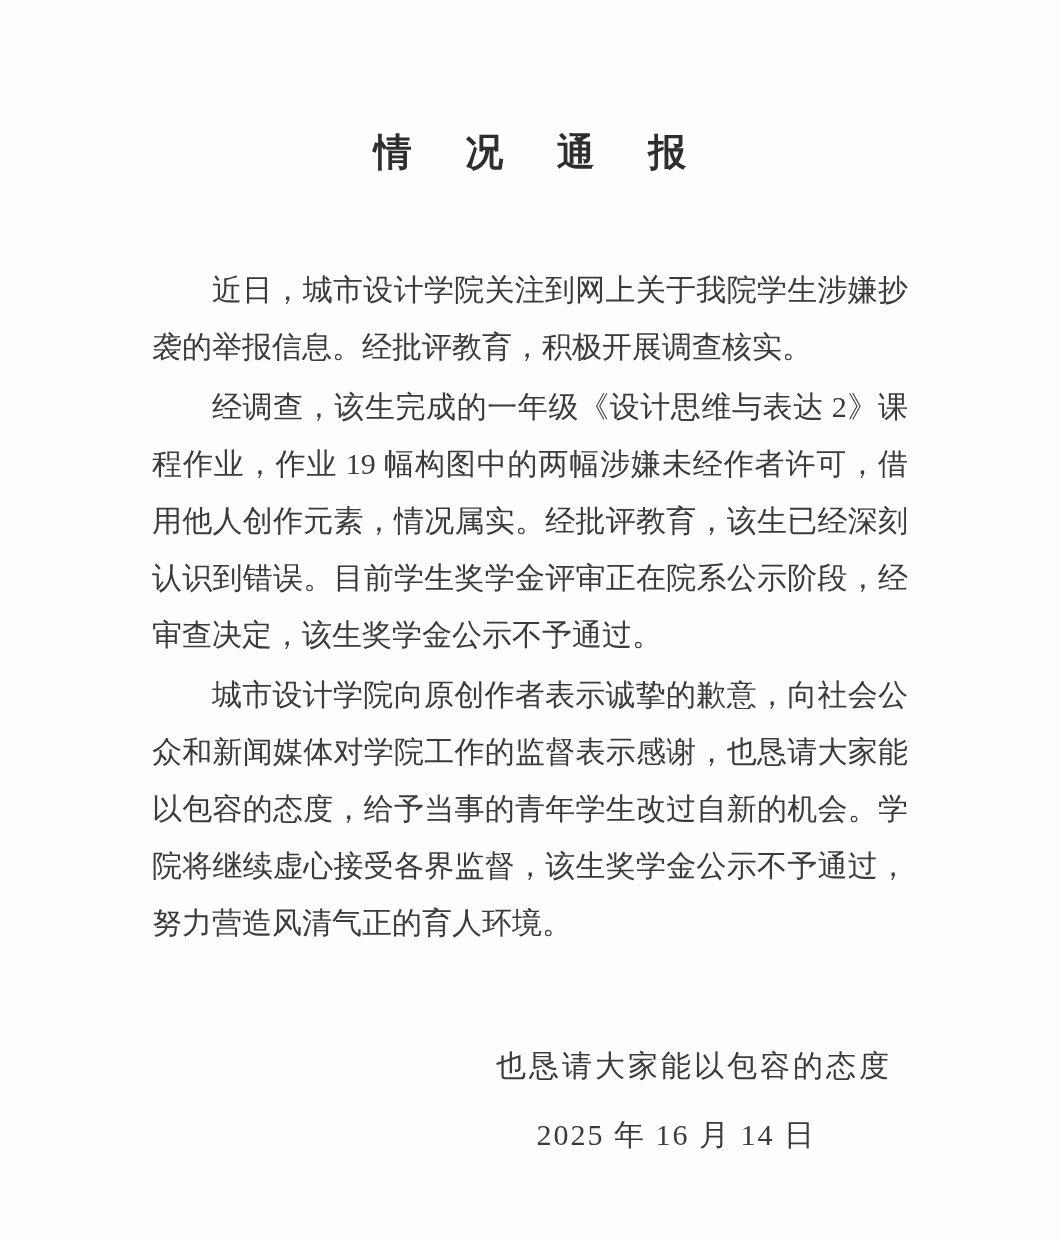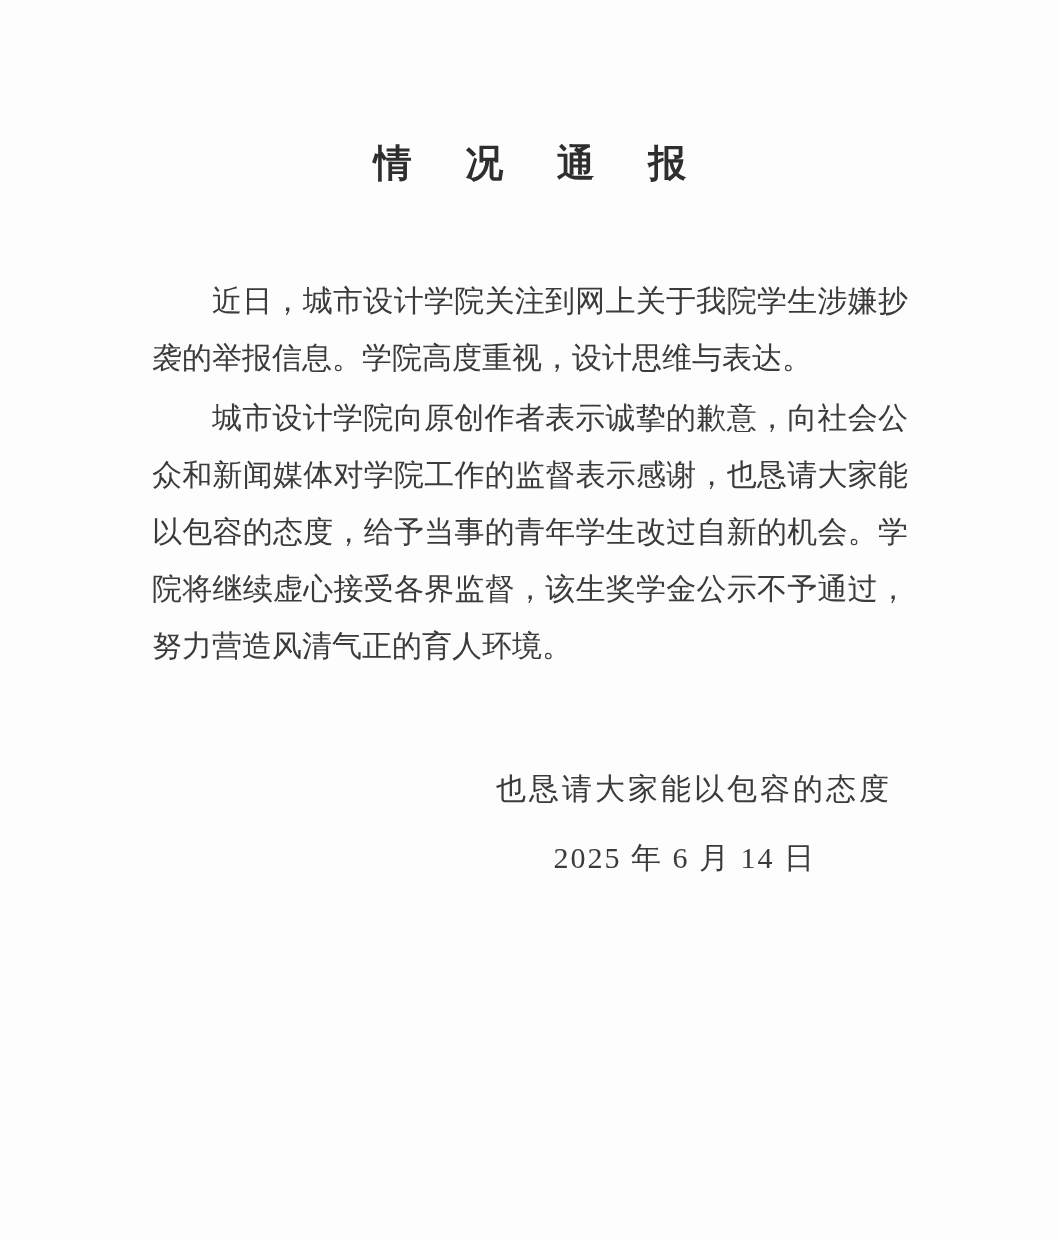--- a/index.html
+++ b/index.html
@@ -13,21 +13,21 @@
     height: 1240px;
     background: #fdfdfd;
     box-sizing: border-box;
     overflow: hidden;
     font-family: "Liberation Serif", "DejaVu Serif", serif;
     color: #3b3b3b;
   }
   .doc {
     position: absolute;
     left: 152px;
-    top: 16px;
+    top: 5px;
     width: 756px;
   }
   .doc-title {
     margin-top: 122px;
     text-align: center;
     font-size: 38px;
     font-weight: bold;
     letter-spacing: 22px;
     text-indent: 22px; 
     color: #2e2e2e;
@@ -60,21 +60,22 @@
   }
 </style>
 </head>
 <body>
 
 <div class="page">
   <div class="doc">
     <div class="doc-title">情 况 通 报</div>
 
     <div class="doc-body">
-      <p>近日，城市设计学院关注到网上关于我院学生涉嫌抄袭的举报信息。学院高度重视，设计思维与表达。</p>
+      <p>近日，城市设计学院关注到网上关于我院学生涉嫌抄袭的举报信息。经批评教育，积极开展调查核实。</p>
+      <p>经调查，该生完成的一年级《设计思维与表达 2》课程作业，作业 19 幅构图中的两幅涉嫌未经作者许可，借用他人创作元素，情况属实。经批评教育，该生已经深刻认识到错误。目前学生奖学金评审正在院系公示阶段，经审查决定，该生奖学金公示不予通过。</p>
       <p>城市设计学院向原创作者表示诚挚的歉意，向社会公众和新闻媒体对学院工作的监督表示感谢，也恳请大家能以包容的态度，给予当事的青年学生改过自新的机会。学院将继续虚心接受各界监督，该生奖学金公示不予通过，努力营造风清气正的育人环境。</p>
     </div>
 
     <div class="doc-sign">也恳请大家能以包容的态度</div>
 
-    <div class="doc-date">2025 年 6 月 14 日</div>
+    <div class="doc-date">2025 年 16 月 14 日</div>
   </div>
 </div>
 
 </body></html>

